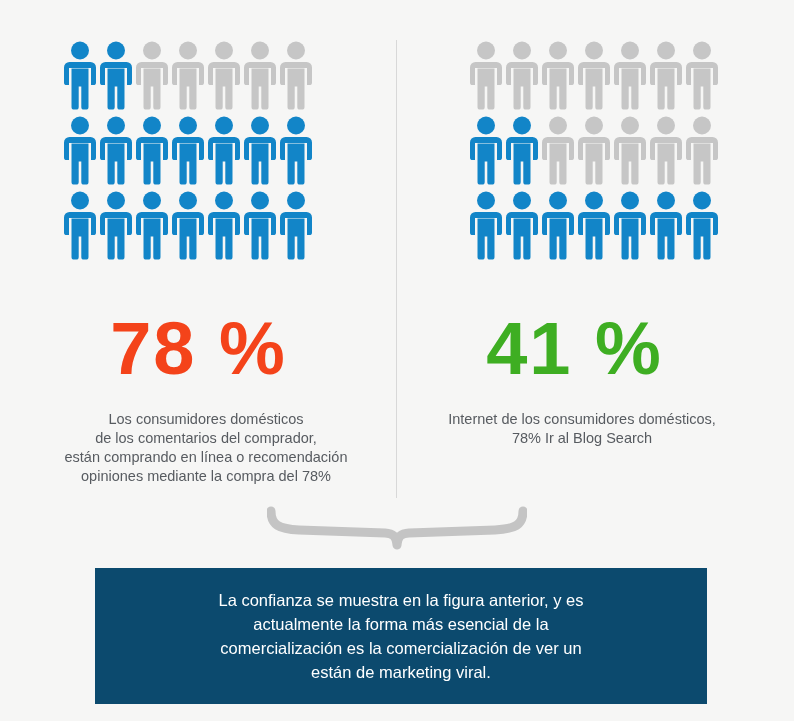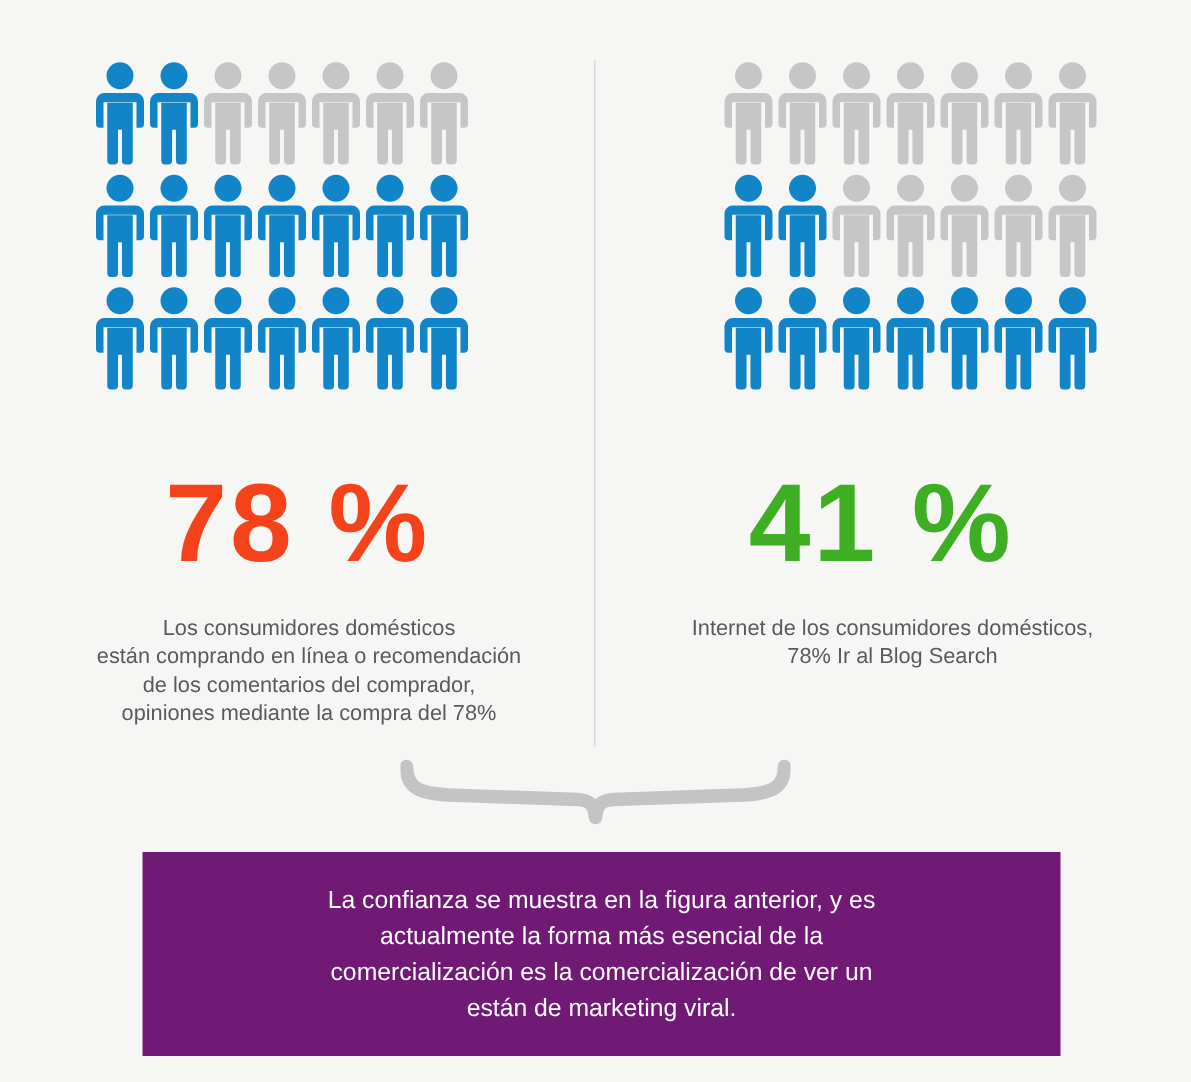--- a/index.html
+++ b/index.html
@@ -32,21 +32,21 @@
   }
 
   
   .panel {
     position: absolute;
     top: 0;
     width: 397px;
     height: 505px;
   }
   .panel.left  { left: 0; }
-  .panel.right { left: 389px; }
+  .panel.right { left: 376px; }
 
   
   .pictogram {
     position: absolute;
     top: 40px;
   }
   .panel.left  .pictogram { left: 62px; }
   .panel.right .pictogram { left: 92px; }
 
   .picto-row {
@@ -99,21 +99,21 @@
     height: 58px;
   }
 
   
   .blue-box {
     position: absolute;
     left: 95px;
     top: 568px;
     width: 612px;
     height: 136px;
-    background: #701a75;
+    background: #0c4a6e;
     display: flex;
     align-items: center;
     justify-content: center;
   }
   .blue-box-text {
     color: #ffffff;
     text-align: center;
     font-size: 16.5px;
     line-height: 24px;
     font-family: "Liberation Sans", sans-serif;
@@ -280,22 +280,22 @@
               <circle cx="18" cy="10.5" r="9" fill="#1285c8"></circle>
               <path d="M7.5 22 h21 a5.5 5.5 0 0 1 5.5 5.5 v15 a2.6 2.6 0 0 1 -2.6 2.6 h-2.4 v-17 h-22 v17 h-2.4 a2.6 2.6 0 0 1 -2.6 -2.6 v-15 a5.5 5.5 0 0 1 5.5 -5.5 z" fill="#1285c8"></path>
               <path d="M9.5 28.5 h17 v38.5 a2.6 2.6 0 0 1 -2.6 2.6 h-2 a2.6 2.6 0 0 1 -2.6 -2.6 v-20.5 h-2.6 v20.5 a2.6 2.6 0 0 1 -2.6 2.6 h-2 a2.6 2.6 0 0 1 -2.6 -2.6 z" fill="#1285c8"></path>
             </svg>
           </span>
         </div>
       </div>
     <div class="pct orange">78 %</div>
     <div class="caption">
         <span class="cline">Los consumidores domésticos</span>
+        <span class="cline">de los comentarios del comprador,</span>
         <span class="cline">están comprando en línea o recomendación</span>
-        <span class="cline">de los comentarios del comprador,</span>
         <span class="cline">opiniones mediante la compra del 78%</span>
       </div>
   </div>
 
   <div class="panel right">
     <div class="pictogram">
         <div class="picto-row">
           <span class="picto-figure">
             <svg width="36" height="70" viewBox="0 0 36 70" xmlns="http://www.w3.org/2000/svg">
               <circle cx="18" cy="10.5" r="9" fill="#c6c6c6"></circle>

